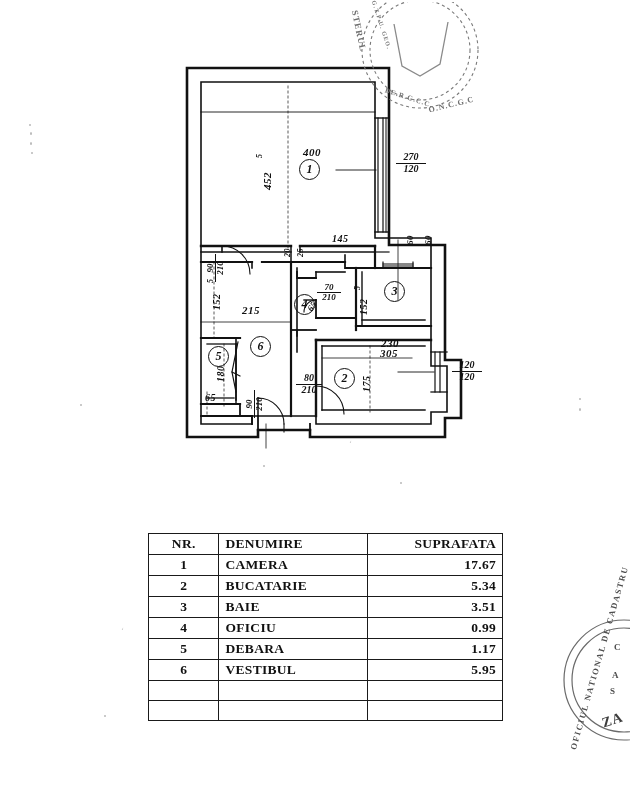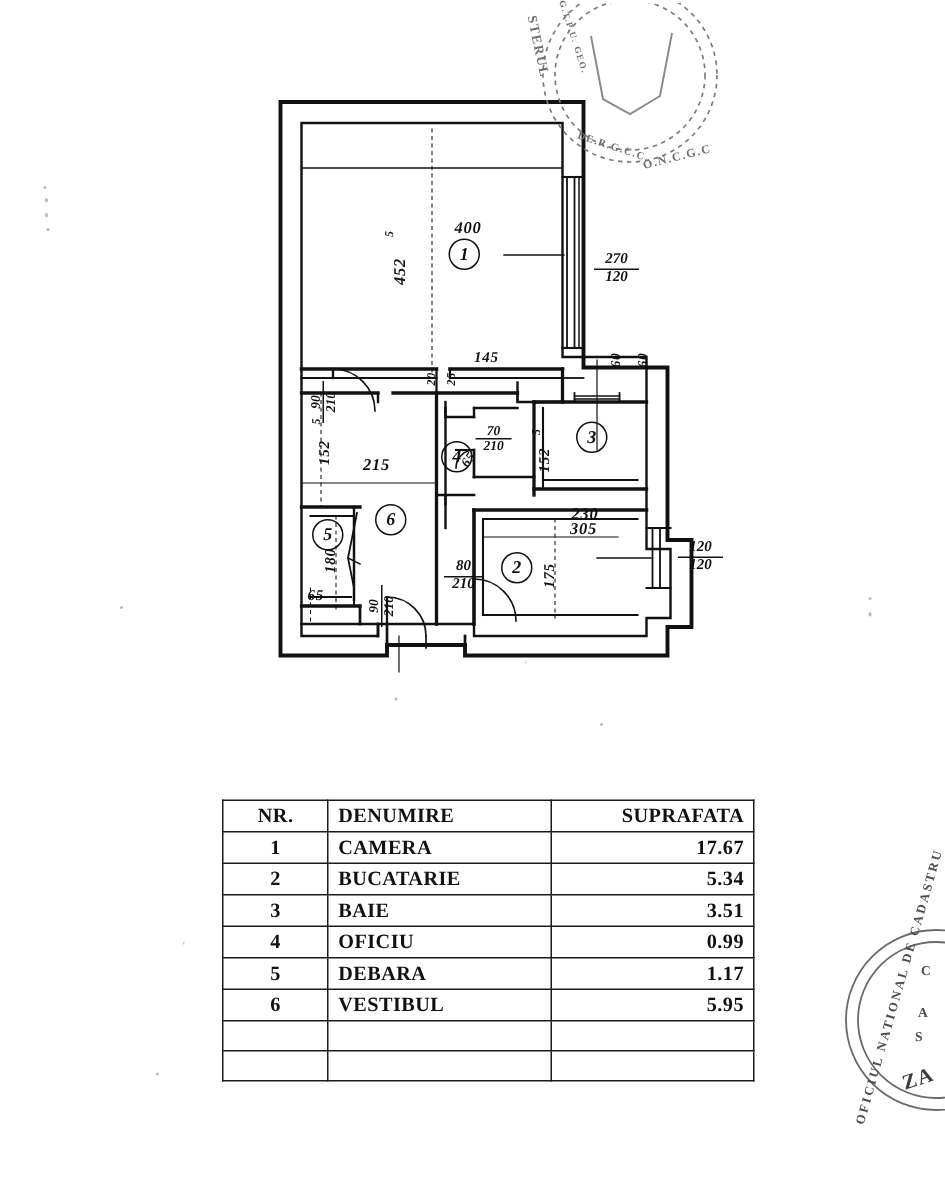--- a/index.html
+++ b/index.html
@@ -234,42 +234,42 @@
       </div>
     <div class="roomno" style="left:250px;top:336px;">
         <span>6</span>
       </div>
 
     <div class="dim s11" style="left:303px;top:112px;margin-top:35px;">400</div>
 
     <div class="dim s11 rot90" style="left:262px;top:190px;">452</div>
     <div class="dim s8 rot90" style="left:256px;top:158px;">5</div>
 
-    <div class="dim s10" style="left:316px;top:234px;">145</div>
+    <div class="dim s10" style="left:332px;top:234px;">145</div>
     <div class="dim s8 rot90" style="left:297px;top:257px;">25</div>
     <div class="dim s8 rot90" style="left:284px;top:257px;">20</div>
 
     <div class="dim s11" style="left:242px;top:305px;">215</div>
     <div class="dim s10 rot90" style="left:212px;top:310px;">152</div>
     <div class="dim s8 rot90" style="left:207px;top:283px;">5</div>
 
     <div class="dim s11" style="left:381px;top:306px;margin-top:32px;">230</div>
     <div class="dim s10 rot90" style="left:359px;top:315px;">152</div>
     <div class="dim s8 rot90" style="left:354px;top:290px;">5</div>
 
     <div class="dim s11" style="left:380px;top:348px;">305</div>
     <div class="dim s10 rot90" style="left:362px;top:392px;">175</div>
 
     <div class="dim s10 rot90" style="left:216px;top:382px;">180</div>
     <div class="dim s10" style="left:205px;top:393px;">65</div>
 
     <div class="dim s9 rot90" style="left:406px;top:245px;">60</div>
     <div class="dim s9 rot90" style="left:424px;top:245px;">60</div>
 
-    <div class="frac s10" style="left:396px;top:168px;width:30px;">
+    <div class="frac s10" style="left:396px;top:152px;width:30px;">
       <span class="num">270</span>
       <span class="den">120</span>
     </div>
 
     <div class="frac s10" style="left:452px;top:360px;width:30px;">
       <span class="num">120</span>
       <span class="den">120</span>
     </div>
 
     <div class="frac s9 vert" style="left:206px;top:282px;width:28px;">

